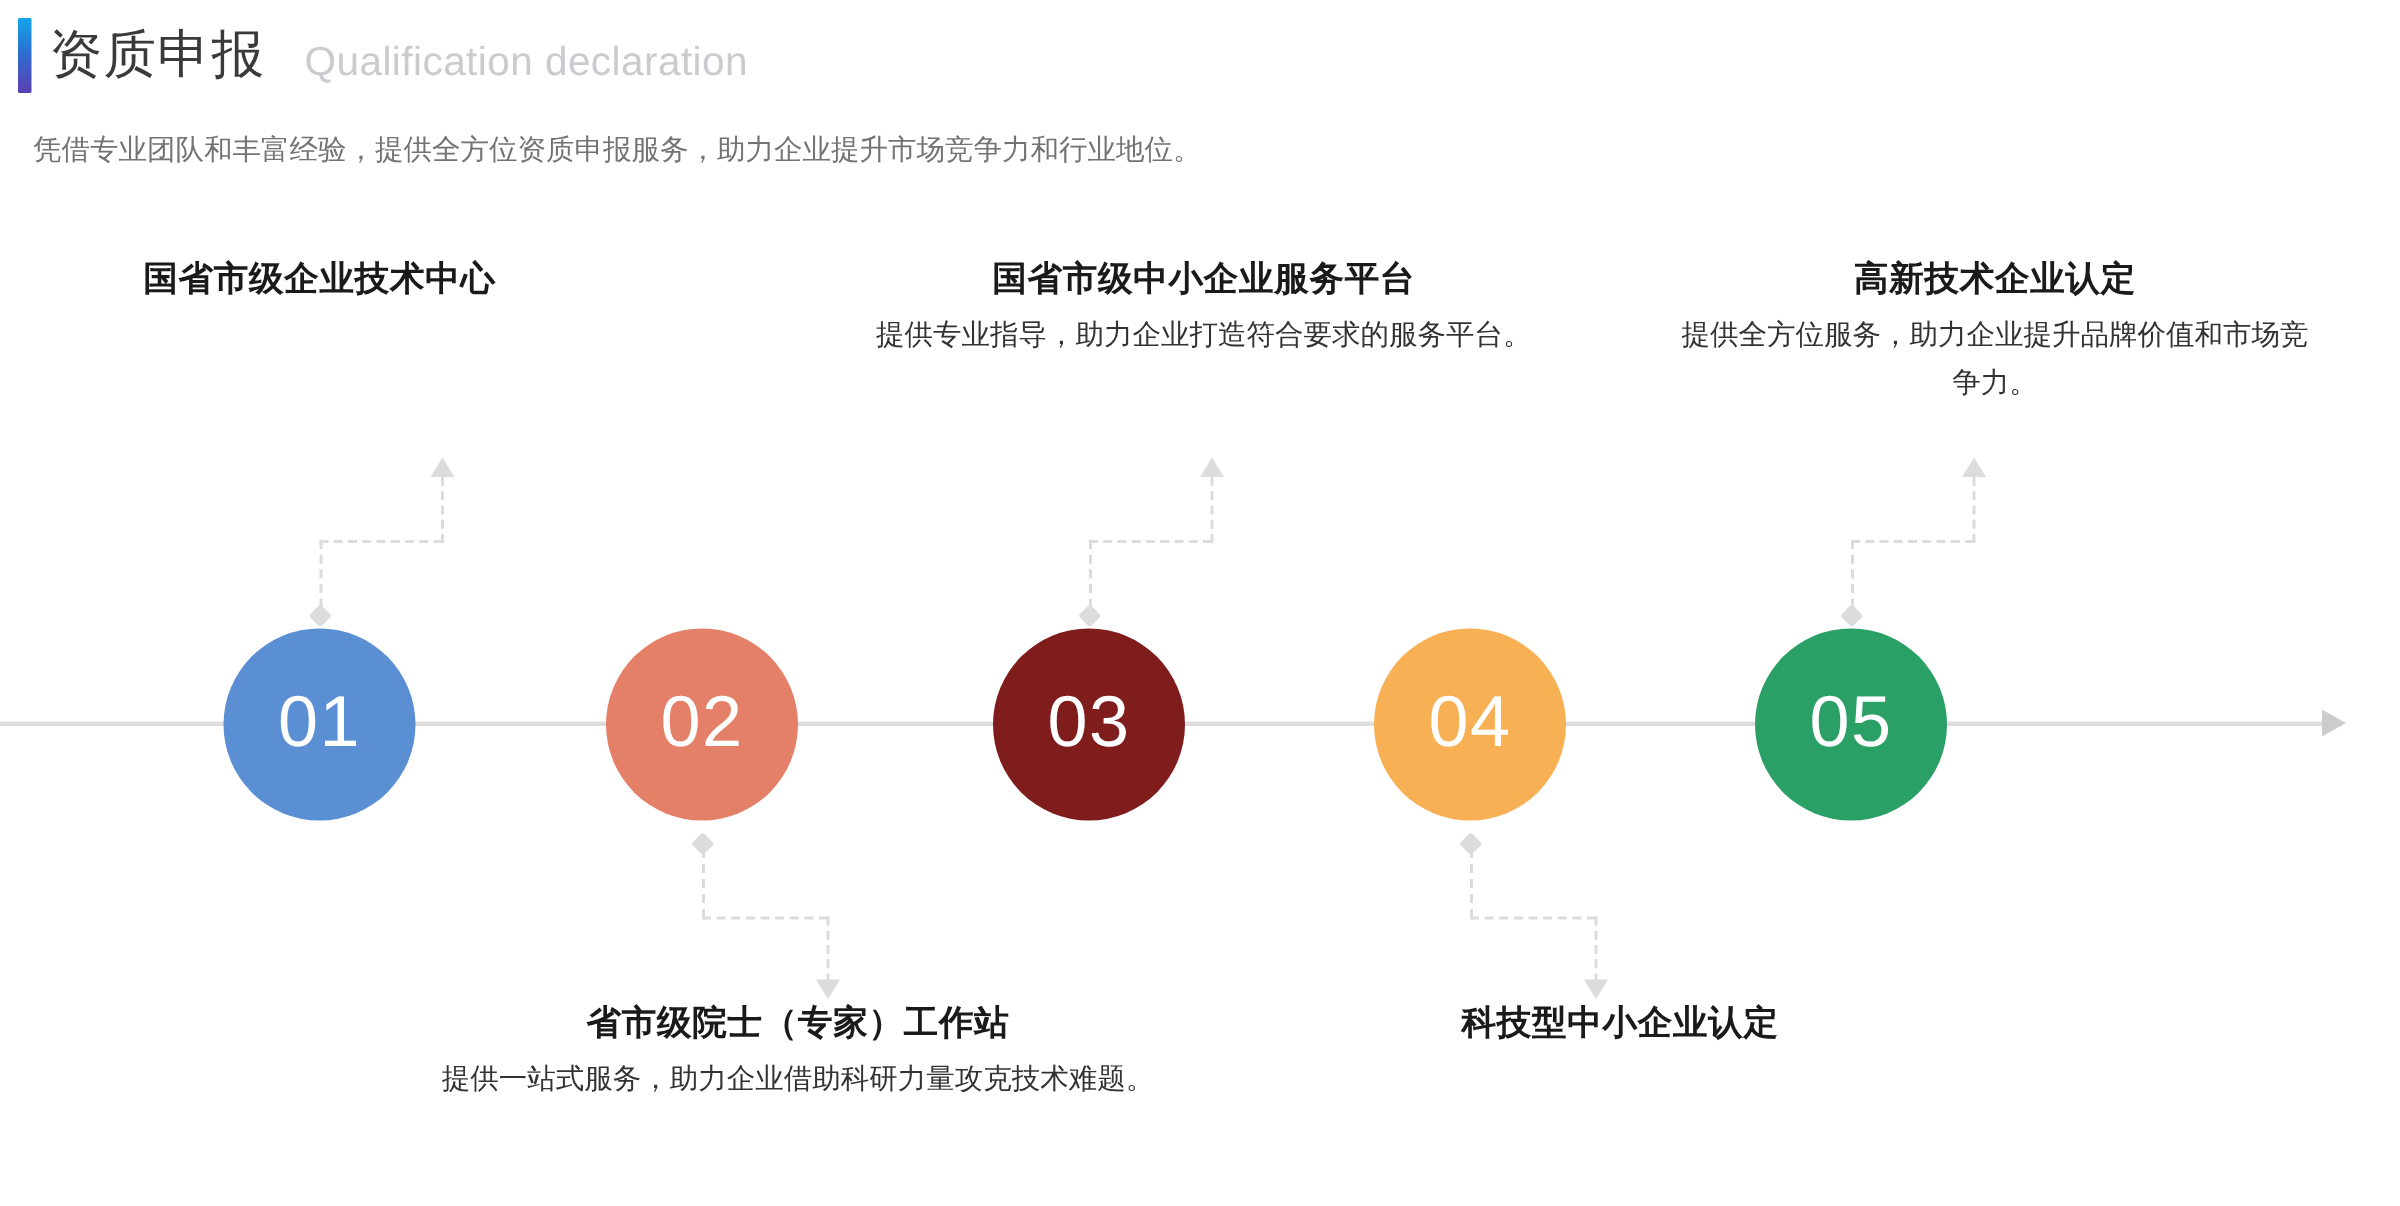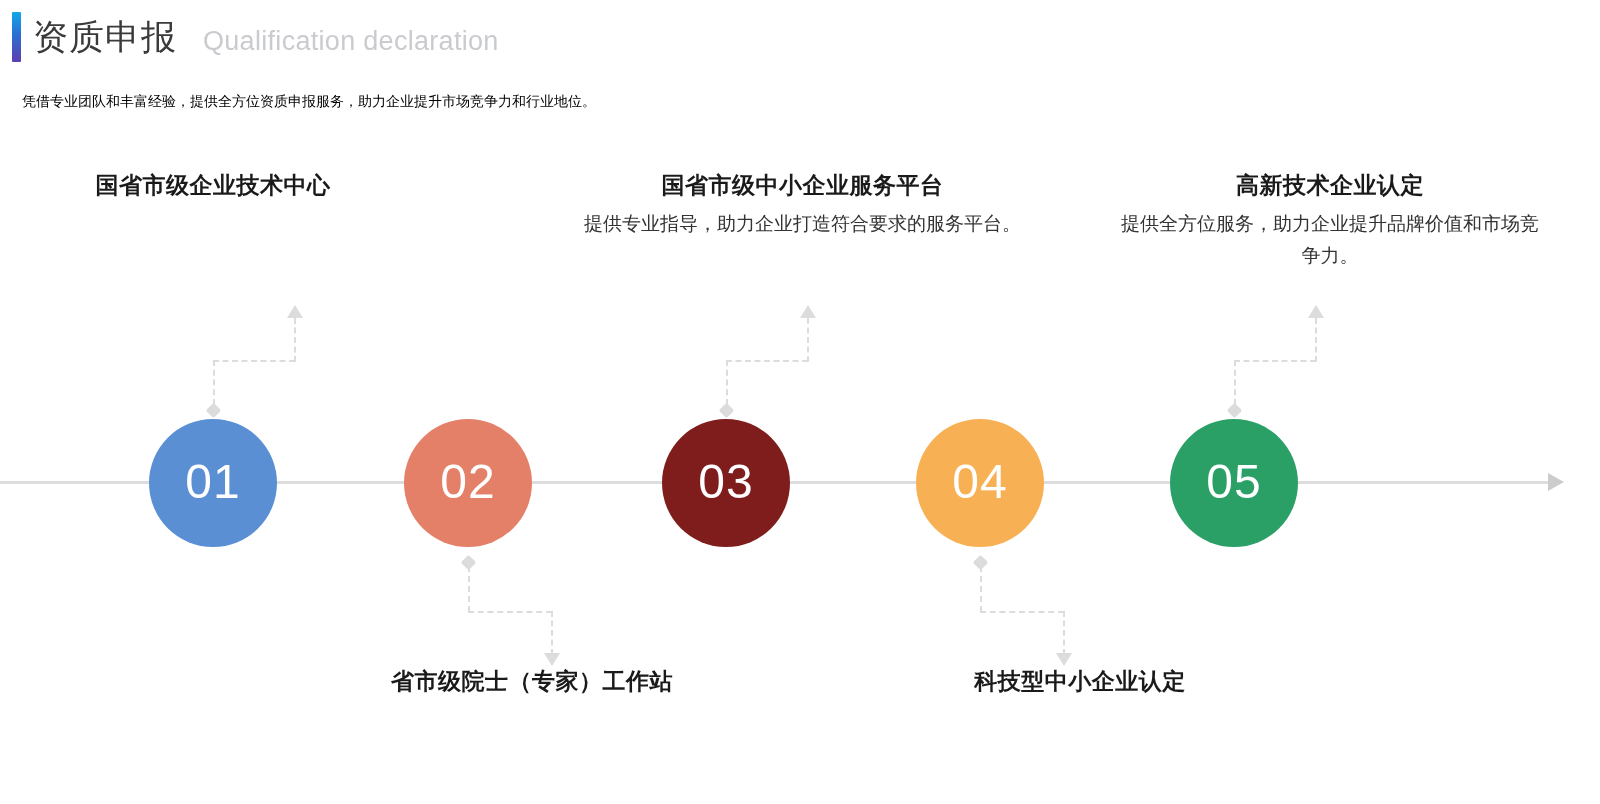--- a/index.html
+++ b/index.html
@@ -52,23 +52,23 @@
     line-height: 38px;
     color: #C9CBCF;
     font-weight: 400;
     letter-spacing: 0.3px;
     white-space: nowrap;
   }
   .lede {
     position: absolute;
     left: 22px;
     top: 86px;
-    font-size: 14px;
+    font-size: 19px;
     line-height: 30px;
-    color: #000000;
+    color: #737373;
     white-space: nowrap;
   }
 
   
   .axis {
     position: absolute;
     left: 0;
     top: 481px;
     width: 1552px;
     height: 3px;
@@ -195,20 +195,21 @@
 </div>
 <div class="conn">
   <div class="diamond" style="left:463px; top:557px;"></div>
   <div class="vseg" style="left:468px; top:566px; height:46px;"></div>
   <div class="hseg" style="left:468px; top:611px; width:84px;"></div>
   <div class="vseg" style="left:551px; top:611px; height:44px;"></div>
   <div class="arrow-down" style="left:544px; top:653px;"></div>
 </div>
 <div class="card" style="left:282px; top:664px; width:500px;">
   <p class="card-title">省市级院士（专家）工作站</p>
+  <p class="card-desc">提供一站式服务，助力企业借助科研力量攻克技术难题。</p>
 </div>
 
 <div class="node" id="node-2" style="left: 662px; background: #7f1d1d;">
   <span class="node-num">03</span>
 </div>
 <div class="conn">
   <div class="diamond" style="left:721px; top:405px;"></div>
   <div class="vseg" style="left:726px; top:360px; height:45px;"></div>
   <div class="hseg" style="left:726px; top:360px; width:82px;"></div>
   <div class="vseg" style="left:807px; top:318px; height:44px;"></div>

